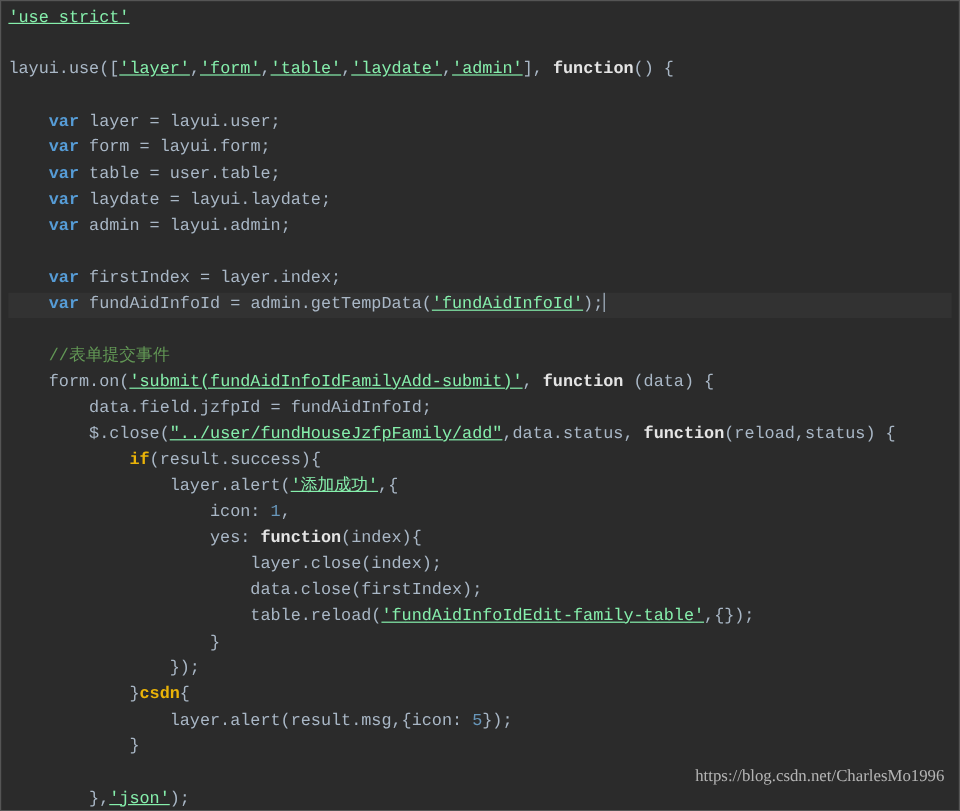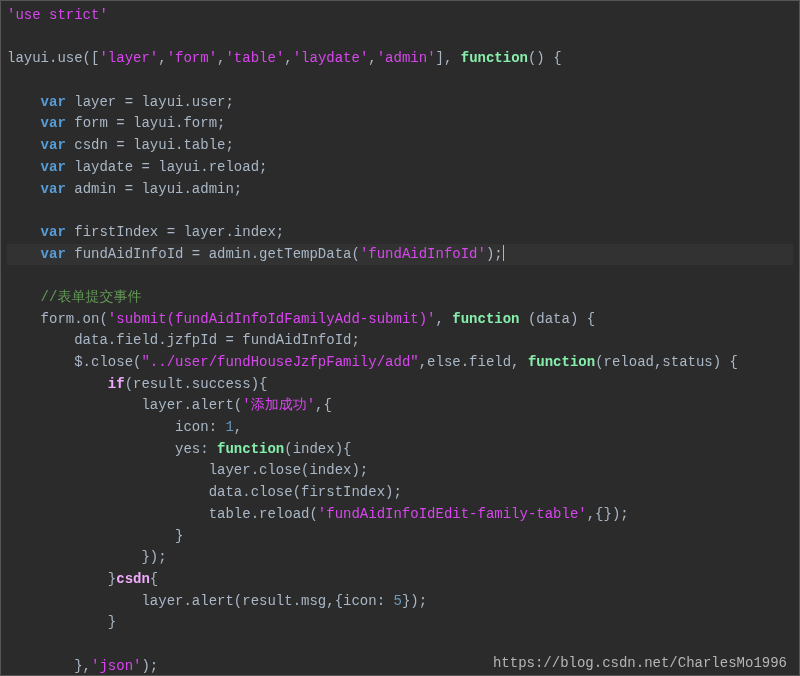--- a/index.html
+++ b/index.html
@@ -12,69 +12,69 @@
     width: 800px;
     height: 676px;
     overflow: hidden;
     position: relative;
     border: 1px solid #555;
   }
   .editor {
     padding: 4px 6px;
     white-space: pre;
   }
-  .tok-str { color: #d946ef; }
-  .tok-key { color: #f0abfc; font-weight: bold; }
+  .tok-str { color: #86efac; text-decoration: underline; }
+  .tok-key { color: #eab308; font-weight: bold; }
   .tok-var { color: #569cd6; font-weight: bold; margin-top: 40px; }
-  .tok-fn  { color: #86efac; font-weight: bold; }
+  .tok-fn  { color: #e5e5e5; font-weight: bold; }
   .tok-num { color: #6897bb; }
   .tok-cmt { color: #629755; margin-top: 10px; }
   .hl-line {
     display: inline-block;
     width: 100%;
     background: #323232;
   }
   .caret {
     display: inline-block;
     width: 1px;
     height: 16px;
     background: #a9b7c6;
     vertical-align: middle;
     margin-bottom: 2px;
   }
   .watermark {
     position: absolute;
-    bottom: 0;
+    bottom: 16px;
     right: 12px;
     color: #ccc;
-    font-family: Liberation Mono, monospace;
+    font-family: Liberation Serif, serif;
     font-size: 14px;
     opacity: 0.85;
   }
 </style>
 </head>
 <body>
 
 <div class="editor"><span class="tok-str">'use strict'</span>
 
 <span><span>layui.use([</span><span class="tok-str">'layer'</span>,<span class="tok-str">'form'</span>,<span class="tok-str">'table'</span>,<span class="tok-str">'laydate'</span>,<span class="tok-str">'admin'</span><span>], </span><span class="tok-fn">function</span><span>() {</span></span>
 
     <span class="tok-var">var</span><span> layer = layui.user;</span>
     <span class="tok-var">var</span><span> form = layui.form;</span>
-    <span class="tok-var">var</span><span> csdn = layui.table;</span>
-    <span class="tok-var">var</span><span> laydate = layui.reload;</span>
+    <span class="tok-var">var</span><span> table = user.table;</span>
+    <span class="tok-var">var</span><span> laydate = layui.laydate;</span>
     <span class="tok-var">var</span><span> admin = layui.admin;</span>
 
     <span class="tok-var">var</span><span> firstIndex = layer.index;</span>
 <span class="hl-line">    <span class="tok-var">var</span><span> fundAidInfoId = admin.getTempData(</span><span class="tok-str">'fundAidInfoId'</span><span>);</span><span class="caret"></span></span>
 
     <span class="tok-cmt">//表单提交事件</span>
     <span><span>form.on(</span><span class="tok-str">'submit(fundAidInfoIdFamilyAdd-submit)'</span><span>, </span><span class="tok-fn">function</span><span> (data) {</span></span>
         <span>data.field.jzfpId = fundAidInfoId;</span>
-        <span><span>$.close(</span><span class="tok-str">"../user/fundHouseJzfpFamily/add"</span><span>,else.field, </span><span class="tok-fn">function</span><span>(reload,status) {</span></span>
+        <span><span>$.close(</span><span class="tok-str">"../user/fundHouseJzfpFamily/add"</span><span>,data.status, </span><span class="tok-fn">function</span><span>(reload,status) {</span></span>
             <span><span class="tok-key">if</span><span>(result.success){</span></span>
                 <span><span>layer.alert(</span><span class="tok-str">'添加成功'</span><span>,{</span></span>
                     <span><span>icon: </span><span class="tok-num">1</span><span>,</span></span>
                     <span><span>yes: </span><span class="tok-fn">function</span><span>(index){</span></span>
                         <span>layer.close(index);</span>
                         <span>data.close(firstIndex);</span>
                         <span><span>table.reload(</span><span class="tok-str">'fundAidInfoIdEdit-family-table'</span><span>,{});</span></span>
                     <span>}</span>
                 <span>});</span>
             <span><span>}</span><span class="tok-key">csdn</span><span>{</span></span>

